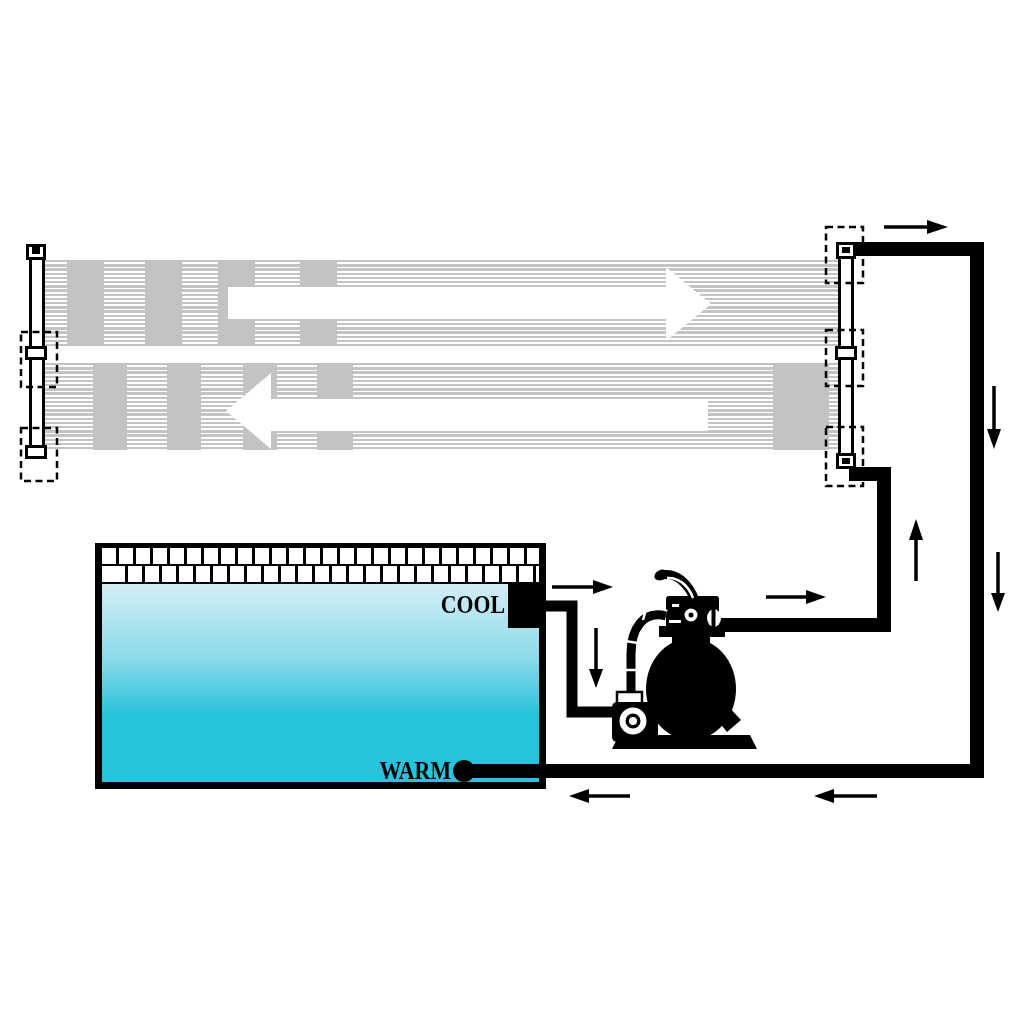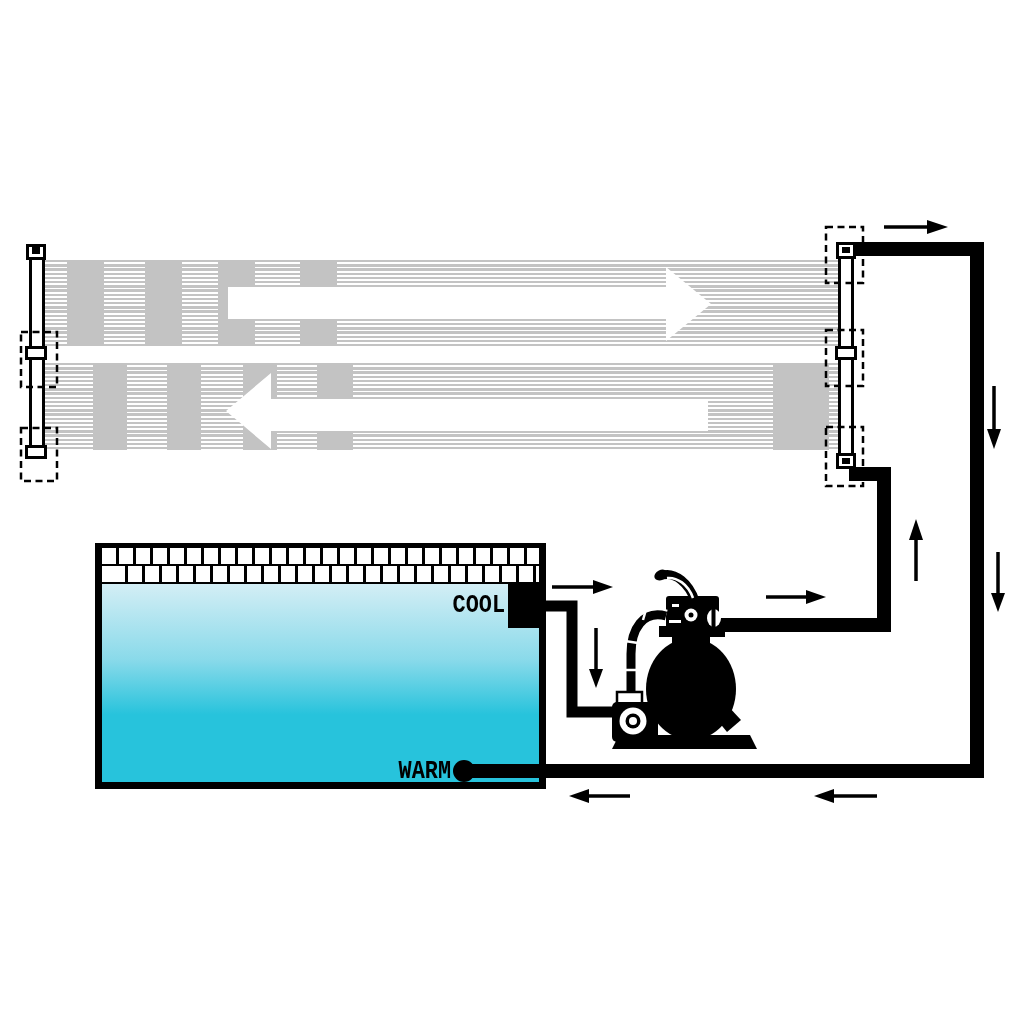--- a/index.html
+++ b/index.html
@@ -1,19 +1,19 @@
 <!DOCTYPE html>
 <html style="--c-background: #ffffff; --c-ink: #000000; --c-panel-stripe: #c3c3c3; --c-water-top: #d3eef5; --c-water-mid: #8adaea; --c-water-bottom: #27c3dc;"><head>
 <meta charset="utf-8">
 <style>
   html,body { margin:0; padding:0; }
   .canvas {
     position:relative; width:1024px; height:1024px;
     background:var(--c-background,#fff); overflow:hidden;
-    font-family:Liberation Mono, monospace;
+    font-family:Liberation Serif, serif;
   }
   svg.layer { position:absolute; left:0; top:0; pointer-events:none; }
 
   
   .panel-row { position:absolute; left:44px; width:795px; }
   .panel-row-top {
     top:260px; height:86px;
     background:
       linear-gradient(var(--c-panel-stripe),var(--c-panel-stripe)) 23px 0/37px 100% no-repeat,
       linear-gradient(var(--c-panel-stripe),var(--c-panel-stripe)) 101px 0/37px 100% no-repeat,

